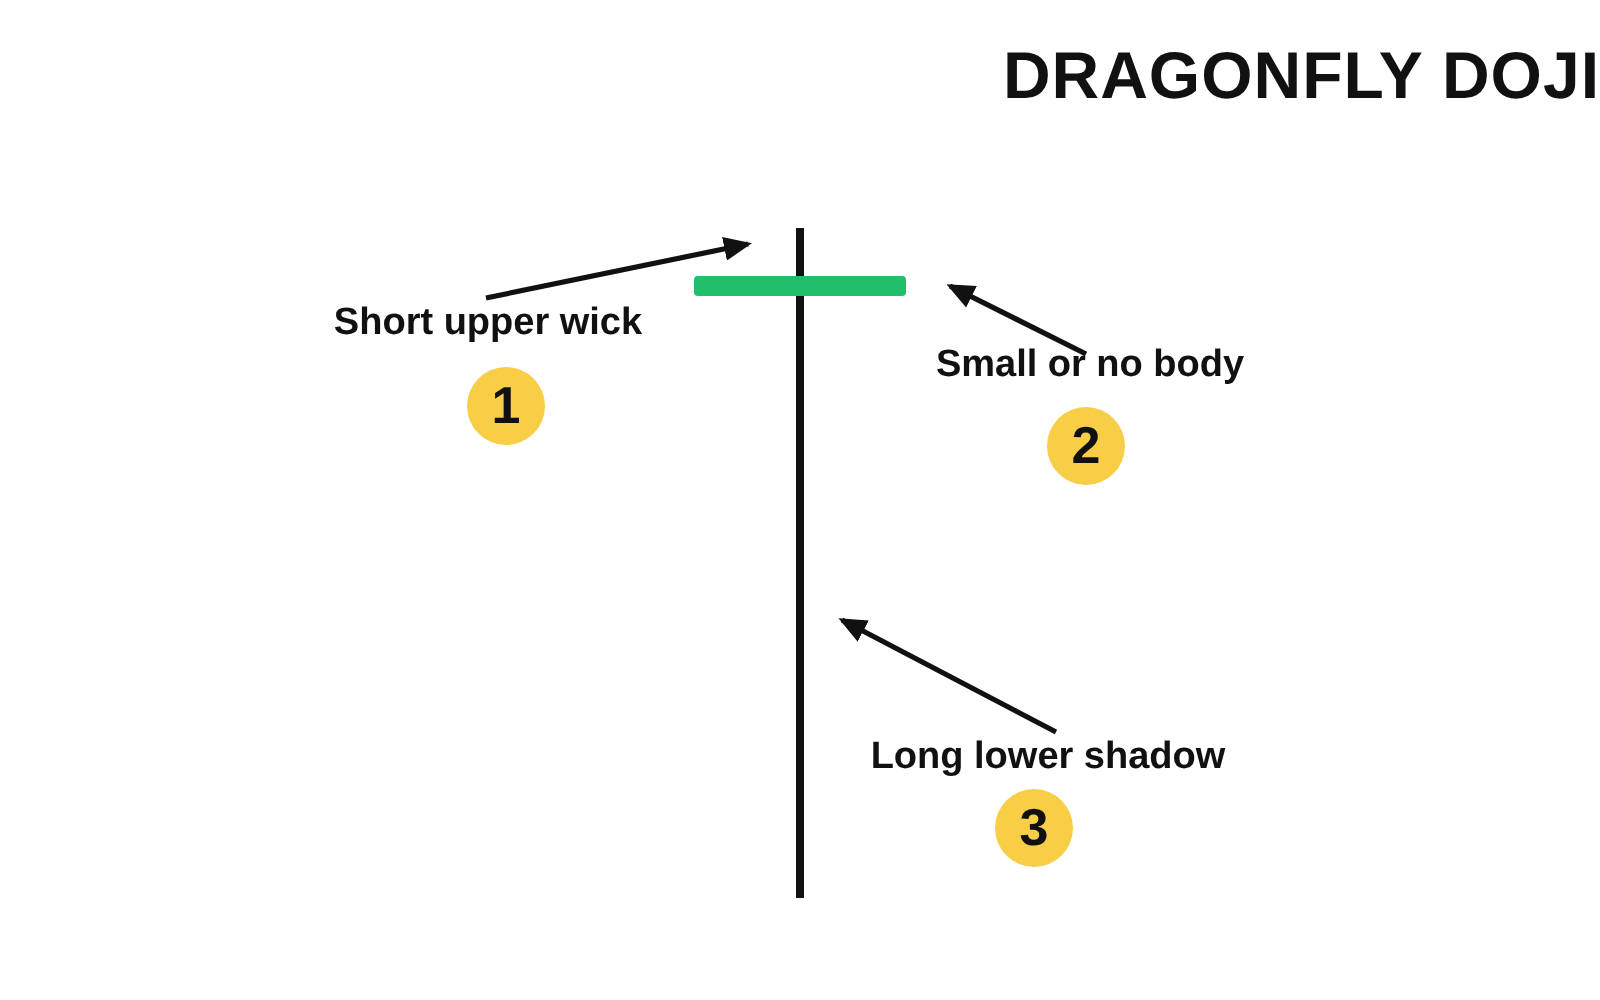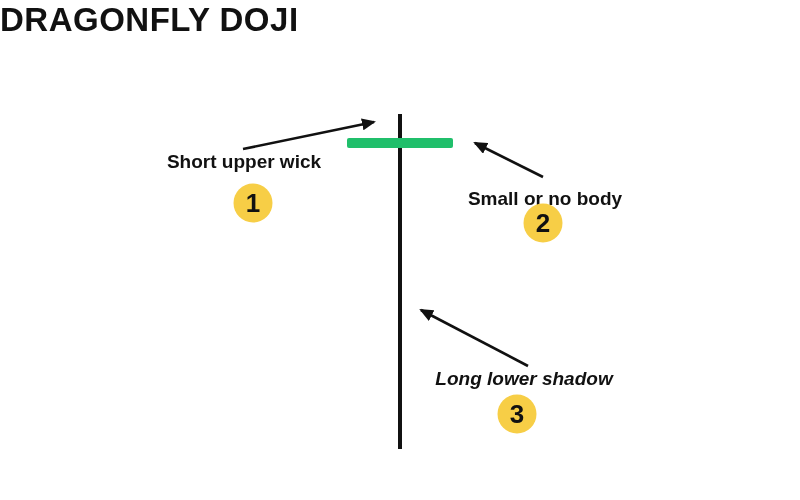--- a/index.html
+++ b/index.html
@@ -15,24 +15,24 @@
   .canvas {
     position: relative;
     width: 800px;
     height: 500px;
     background: var(--bg);
     overflow: hidden;
   }
 
   .title {
     position: absolute;
-    top: 3px;
+    top: 21px;
     left: 0;
     width: 800px;
-    text-align: left;
+    text-align: right;
     font-size: 33px;
     line-height: 1.0;
     font-weight: 700;
     letter-spacing: 0.5px;
     color: var(--ink);
   }
 
   .wick {
     position: absolute;
     left: 398.3px;
@@ -89,24 +89,24 @@
     justify-content: center;
     font-size: 26px;
     font-weight: 700;
     color: var(--ink);
     z-index: 4;
   }
 
   .label-1 { left: 244px; top: 152px; }
   .badge-1 { left: 253px; top: 203px; }
 
-  .label-2 { left: 545px; top: 173px; margin-top: 16px; }
+  .label-2 { left: 545px; top: 173px; }
   .badge-2 { left: 543px; top: 223px; }
 
-  .label-3 { left: 524px; top: 369px; font-style: italic; }
+  .label-3 { left: 524px; top: 369px; }
   .badge-3 { left: 517px; top: 414px; }
 </style>
 </head>
 <body>
 
 <div class="canvas">
 
   <h1 class="title">DRAGONFLY DOJI</h1>
 
   <div class="wick"></div>

